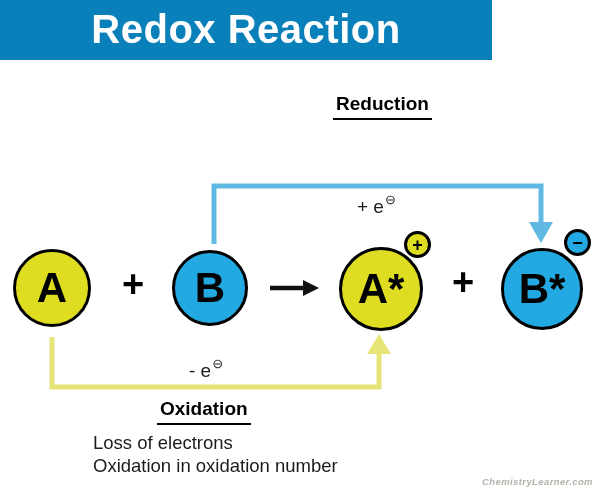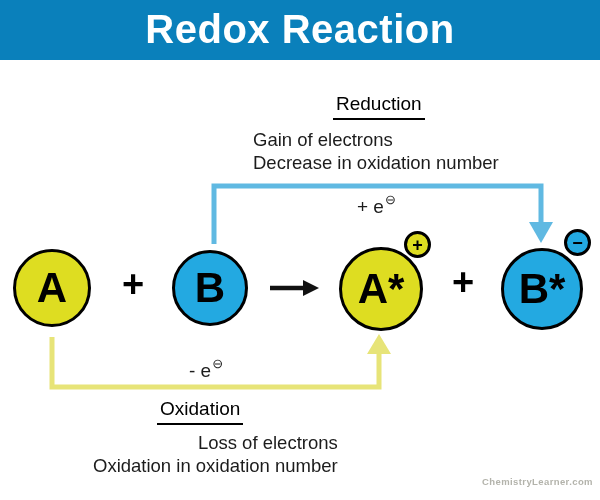--- a/index.html
+++ b/index.html
@@ -10,21 +10,21 @@
     position: relative;
     width: 600px;
     height: 500px;
     background: #ffffff;
     overflow: hidden;
   }
 
   .banner {
     position: absolute;
     top: 0; left: 0;
-    width: 600px; height: 60px;
+    width: 492px; height: 60px;
     background: #0a80bb;
   }
   .banner h1 {
     color: #ffffff;
     font-size: 40px;
     font-weight: bold;
     text-align: center;
     line-height: 58px;
     letter-spacing: 0.5px;
   }
@@ -76,37 +76,37 @@
     font-weight: bold;
     color: #000000;
     line-height: 1;
   }
   .badge-plus  { left: 404px; top: 231px; background: #dedd21; }
   .badge-minus { left: 564px; top: 229px; background: #23a9e1; }
 
   .heading {
     position: absolute;
     font-size: 19px;
-    font-weight: normal;
+    font-weight: bold;
     color: #000000;
     border-bottom: 2.5px solid #000000;
     padding: 0 3px 3px 3px;
   }
   .heading-reduction { left: 333px; top: 93px; }
   .heading-oxidation { left: 157px; top: 398px; }
 
   .desc {
     position: absolute;
     font-size: 18.5px;
     color: #1c1c1c;
     line-height: 23px;
     white-space: nowrap;
   }
   .desc-reduction { left: 253px; top: 128px; }
-  .desc-oxidation { left: 93px;  top: 431px; text-align: right; }
+  .desc-oxidation { left: 93px;  top: 431px; }
 
   .e-label {
     position: absolute;
     font-size: 19px;
     color: #1c1c1c;
     white-space: nowrap;
   }
   .e-label sup {
     font-size: 13px;
     position: relative;
@@ -116,20 +116,21 @@
   .e-gain { left: 357px; top: 194px; }
   .e-loss { left: 189px; top: 358px; }
 
   .watermark {
     position: absolute;
     left: 482px; top: 476px;
     font-size: 9.5px;
     font-weight: bold;
     color: #b3b3ab;
     letter-spacing: 0.4px;
+    font-style: italic;
   }
 </style>
 </head>
 <body>
 
 <div class="canvas">
 
   <div class="banner">
     <h1>Redox Reaction</h1>
   </div>
@@ -140,24 +141,20 @@
     <polygon points="529,222 553,222 541,243" fill="#60b9e2"></polygon>
 
     <polyline points="52,337 52,387 379,387 379,352" fill="none" stroke="#e7e478" stroke-width="5"></polyline>
     <polygon points="367,354 391,354 379,334" fill="#e7e478"></polygon>
 
     <line x1="270" y1="288" x2="303" y2="288" stroke="#111111" stroke-width="4.5"></line>
     <polygon points="303,280 303,296 319,288" fill="#111111"></polygon>
   </svg>
 
   <div class="heading heading-reduction">Reduction</div>
-  <div class="desc desc-reduction">
-    <div>Gain of electrons</div>
-    <div>Decrease in oxidation number</div>
-  </div>
   <div class="e-label e-gain">
     <span>+ e</span><sup>⊖</sup>
   </div>
 
   <div class="circle c-yellow circle-a">
     <span>A</span>
   </div>
   <div class="op op1">+</div>
   <div class="circle c-blue circle-b">
     <span>B</span>

